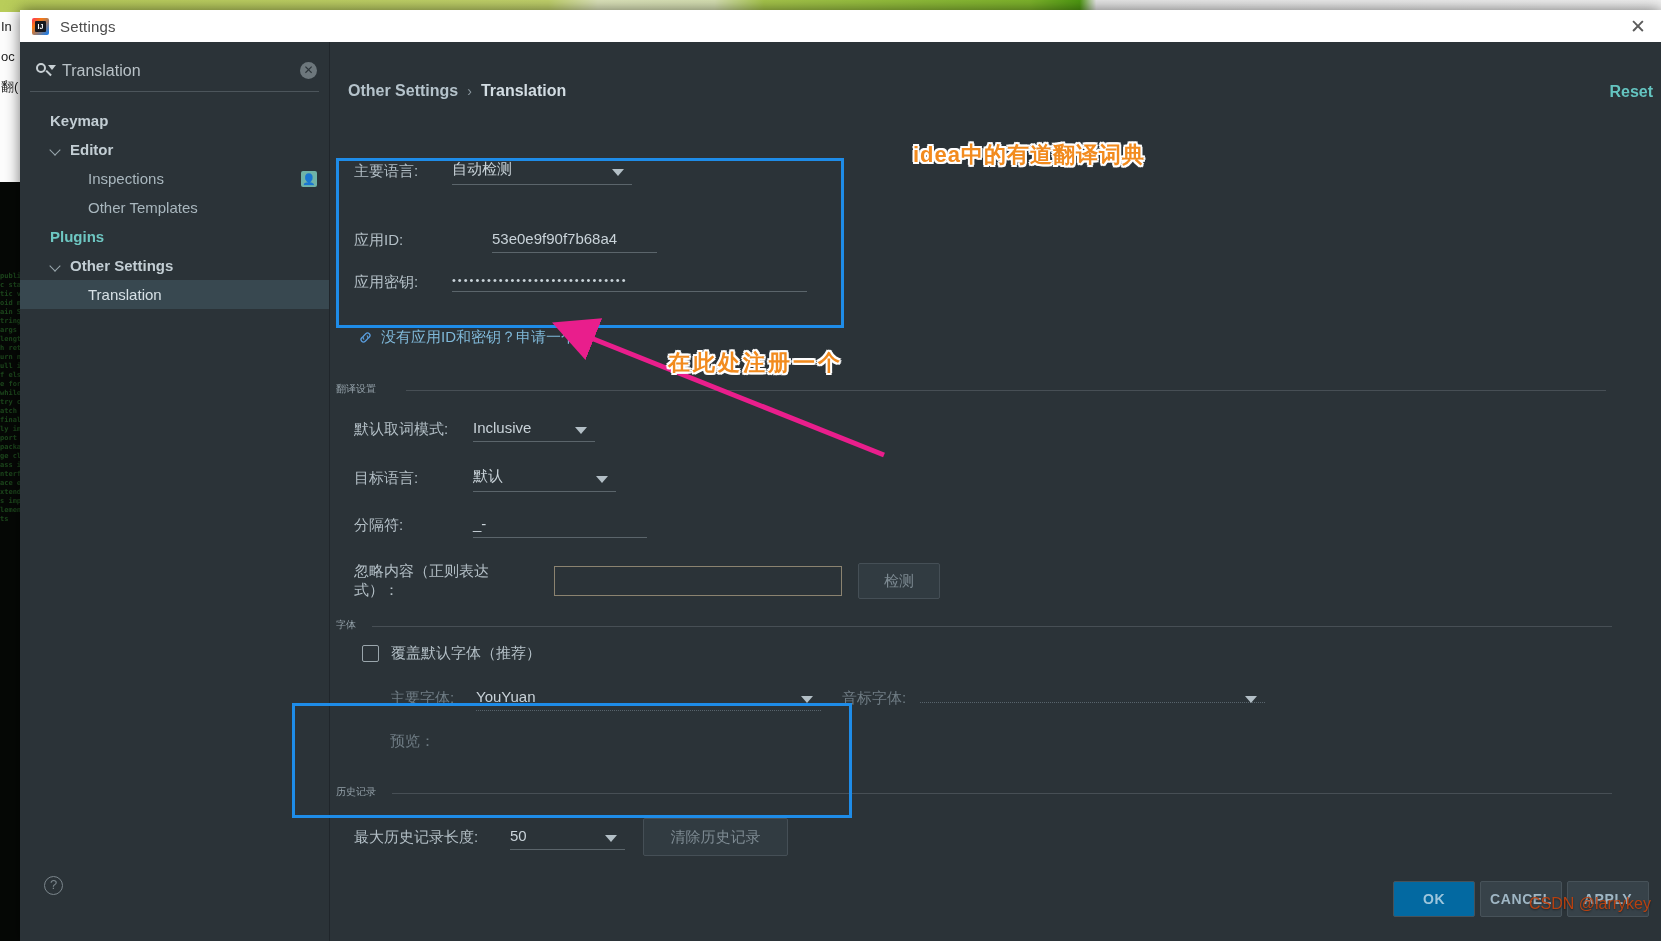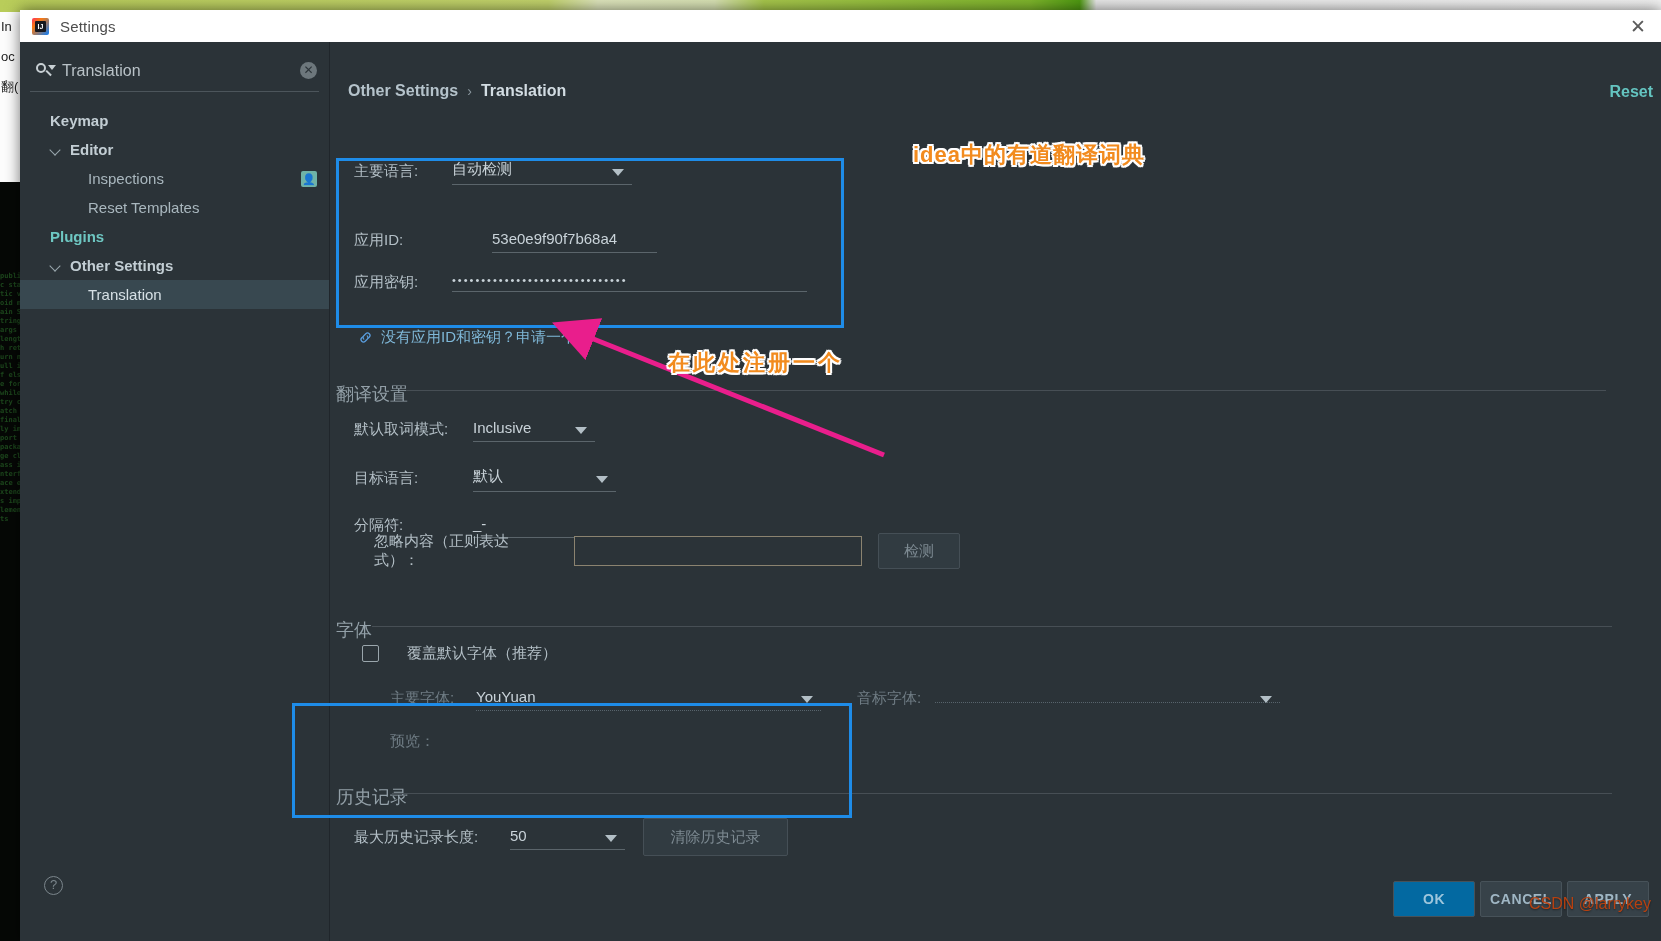--- a/index.html
+++ b/index.html
@@ -168,21 +168,21 @@
     position: absolute; right: 8px; top: 50%; margin-top: -2px;
     border-left: 6px solid transparent; border-right: 6px solid transparent;
     border-top: 7px solid #b3bfc6;
   }
 
   .blue-box {
     position: absolute; border: 3px solid #1e8ce8; pointer-events: none;
   }
 
   .sect-title {
-    color: #93a0a8; font-size: 18px; position: absolute;
+    color: #93a0a8; font-size: 10px; position: absolute;
   }
   .sect-line {
     position: absolute; height: 1px; background: #474f55;
   }
 
   .btn-grey {
     background: #313b41; border: 1px solid #454f56; color: #7d8a92;
     font-size: 15px; font-family: inherit; border-radius: 2px;
   }
 
@@ -269,21 +269,21 @@
           <span class="chev"></span>
           <span>Editor</span>
         </div>
 
         <div class="navitem lvl1">
           <span>Inspections</span>
           <span class="badge">👤</span>
         </div>
 
         <div class="navitem lvl1">
-          <span>Reset Templates</span>
+          <span>Other Templates</span>
         </div>
 
         <div class="navitem lvl0 plugins">
           <span>Plugins</span>
         </div>
 
         <div class="navitem lvl0 bold has-chev">
           <span class="chev"></span>
           <span>Other Settings</span>
         </div>
@@ -361,41 +361,41 @@
           </span>
         </div>
 
         <div class="row" style="position:absolute;left:24px;top:379px;">
           <span class="lbl" style="width:105px;">分隔符:</span>
           <span class="fakefield" style="width:174px;margin-left:14px;">
             <span>_-</span>
           </span>
         </div>
 
-        <div class="row" style="position:absolute;left:24px;top:398px;align-items:center;margin-left:20px;">
+        <div class="row" style="position:absolute;left:24px;top:428px;align-items:center;">
           <span class="lbl" style="width:172px;">忽略内容（正则表达式）：</span>
           <span class="textbox" style="width:288px;margin-left:28px;display:inline-block;"></span>
           <span class="btn-grey" style="width:82px;height:36px;margin-left:16px;display:flex;align-items:center;justify-content:center;">检测</span>
         </div>
 
         <div class="sect-title" style="left:6px;top:484px;">字体</div>
         <div class="sect-line" style="left:42px;top:492px;width:1240px;"></div>
 
-        <div class="row" style="position:absolute;left:32px;top:510px;gap:28px;align-items:center;">
+        <div class="row" style="position:absolute;left:32px;top:510px;gap:12px;align-items:center;">
           <span class="checkbox"></span>
           <span class="lbl">覆盖默认字体（推荐）</span>
         </div>
 
         <div class="row" style="position:absolute;left:60px;top:552px;align-items:center;">
           <span class="lbl dim" style="width:78px;">主要字体:</span>
           <span class="fakefield dashed dd" style="width:345px;margin-left:8px;">
             <span>YouYuan</span>
             <span class="arrow"></span>
           </span>
-          <span class="lbl dim" style="margin-left:36px;width:74px;">音标字体:</span>
+          <span class="lbl dim" style="margin-left:21px;width:74px;">音标字体:</span>
           <span class="fakefield dashed dd" style="width:345px;margin-left:4px;">
             <span></span>
             <span class="arrow"></span>
           </span>
         </div>
 
         <div class="row" style="position:absolute;left:60px;top:598px;align-items:center;">
           <span class="lbl dim" style="width:78px;">预览：</span>
         </div>
 

